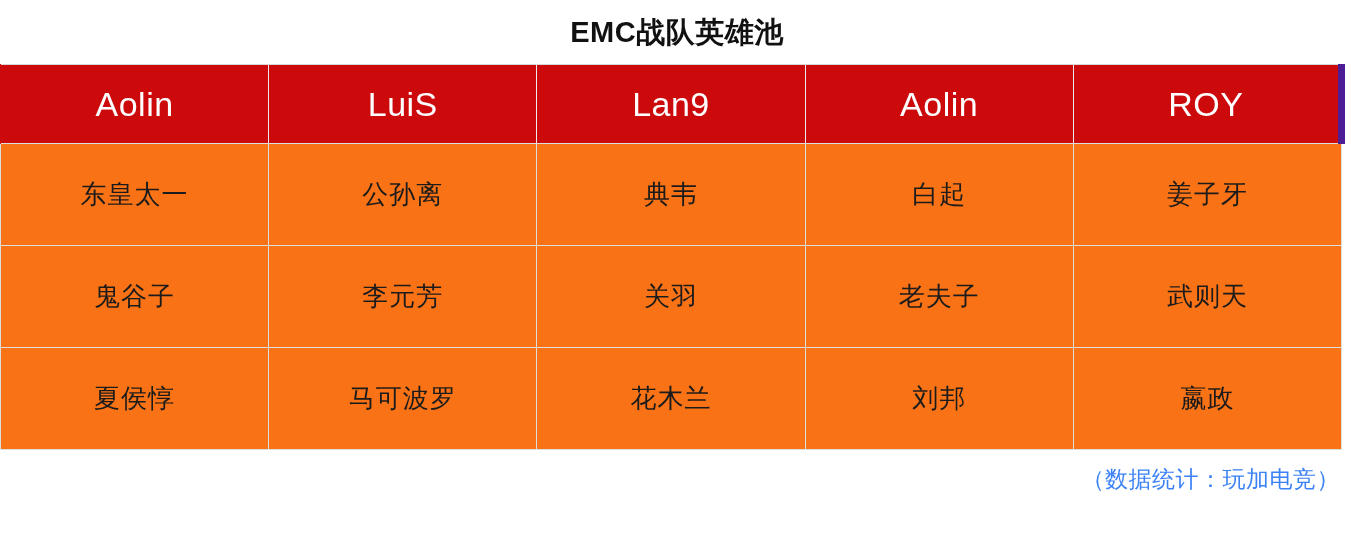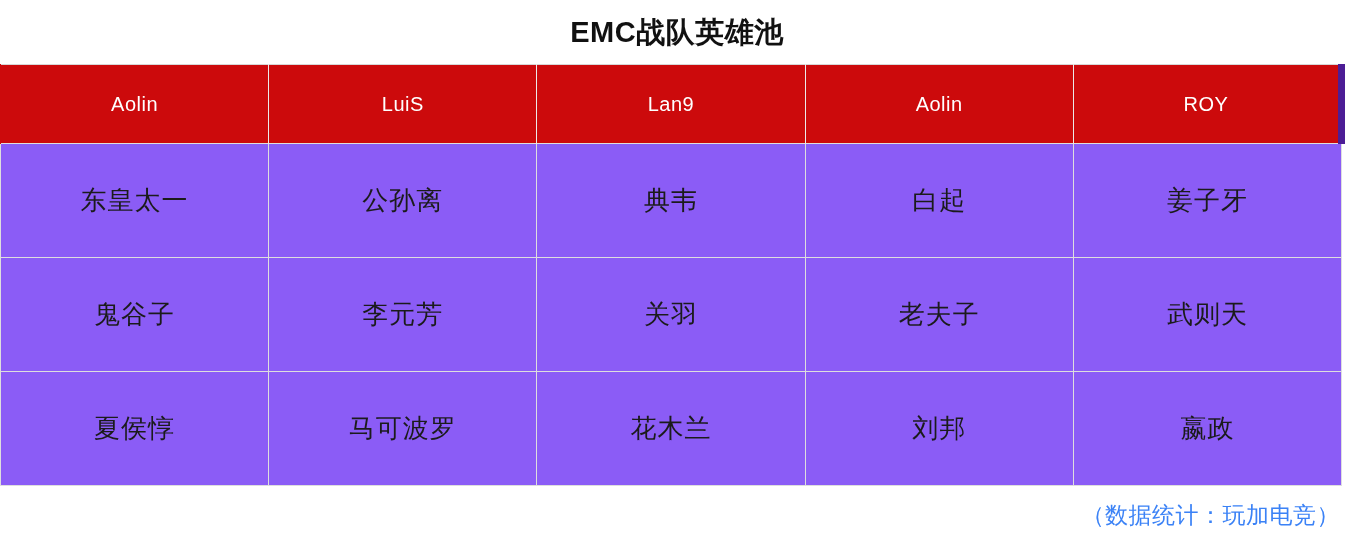--- a/index.html
+++ b/index.html
@@ -40,44 +40,44 @@
     table-layout: fixed;
     border: 1px solid #d7d7d7;
   }
   table.hero-table col {
     width: 20%;
   }
   thead tr.header-row th {
     background: #cc0a0c;
     color: #ffffff;
     font-weight: normal;
-    font-size: 20px;
+    font-size: 34px;
     height: 78px;
     line-height: 78px;
     padding: 0;
     text-align: center;
     border-left: 1px solid #eceaea;
     border-right: 1px solid #eceaea;
     letter-spacing: 0.5px;
     vertical-align: middle;
   }
   thead tr.header-row th:first-child {
     border-left: 1px solid #cc0a0c;
   }
   thead tr.header-row th:last-child {
     border-right: 7px solid #4c1d95;
   }
   tbody tr.data-row td {
     height: 77px;
-    padding: 18px;
+    padding: 12px;
     text-align: center;
     vertical-align: middle;
     font-size: 26px;
     color: #1b1b1b;
-    background: #8b5cf6;
+    background: #f97316;
     border: 1px solid #dedede;
     letter-spacing: 1px;
   }
   tbody tr.data-row td.empty-cell {
     color: transparent;
   }
   .source-note {
     text-align: right;
     font-size: 23px;
     color: #3b82f6;

